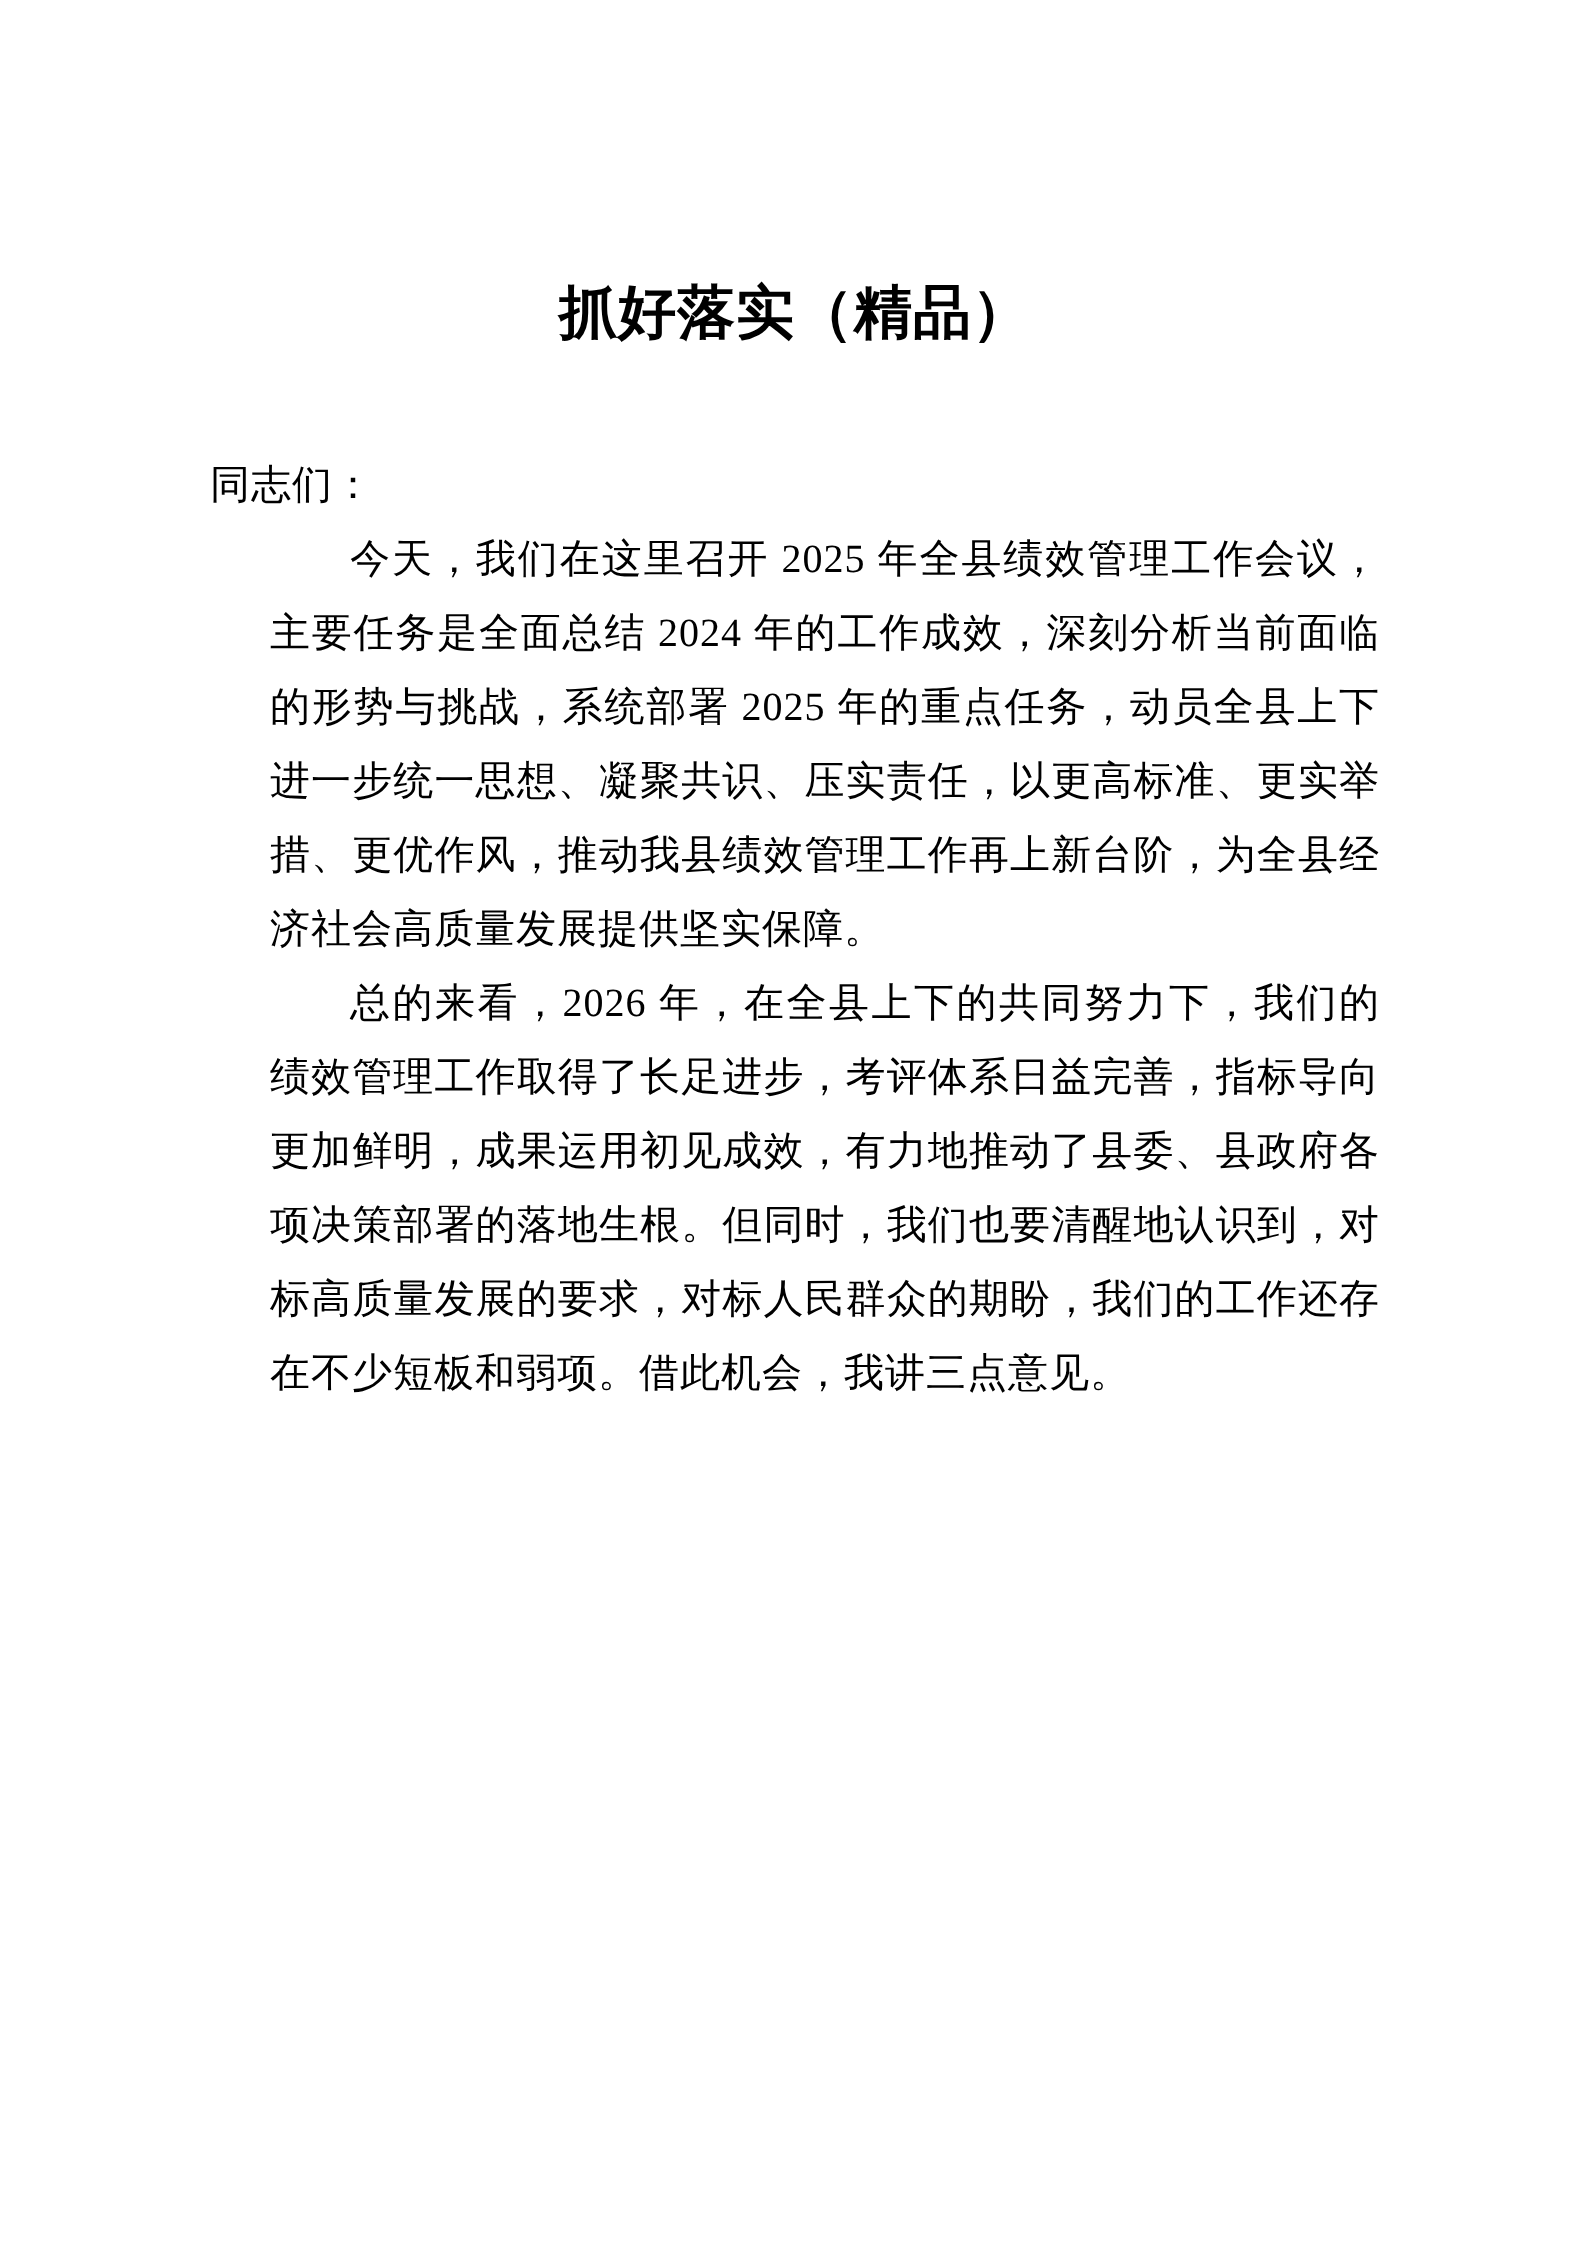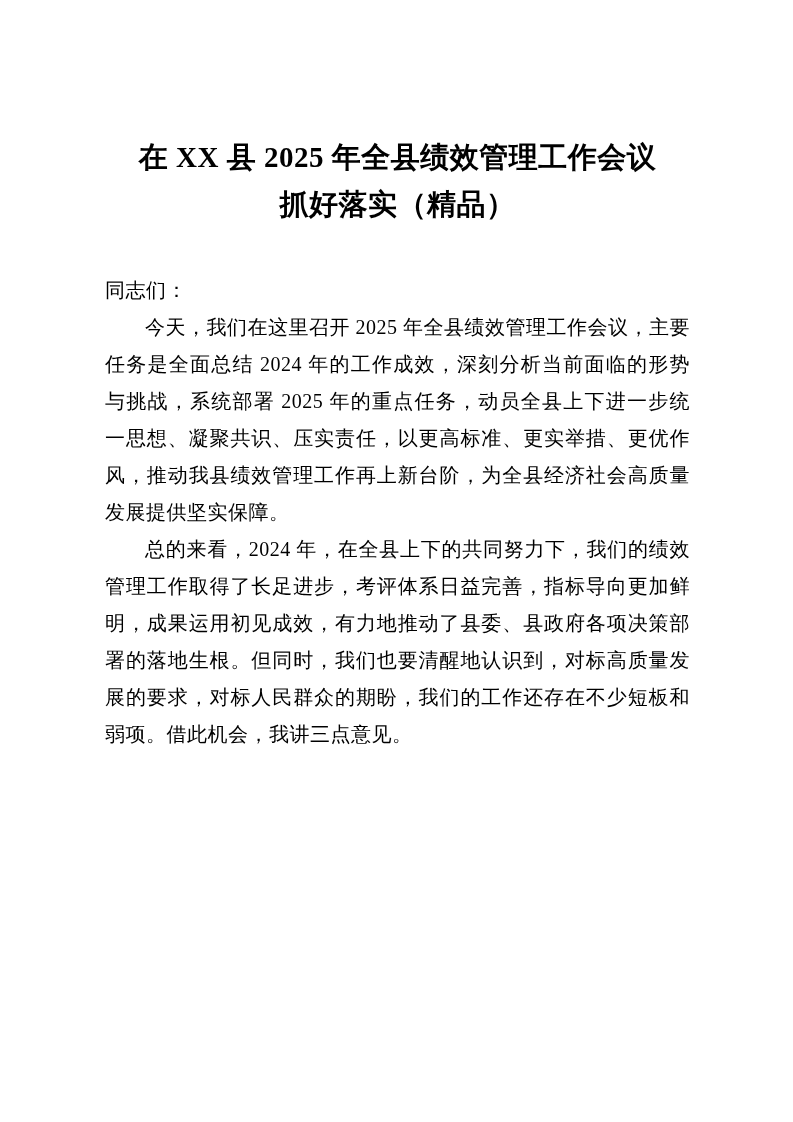--- a/index.html
+++ b/index.html
@@ -32,29 +32,29 @@
   .doc-body p {
     margin: 0;
     font-size: 20px;
     line-height: 37px;
     text-align: justify;
     text-justify: inter-ideograph;
     letter-spacing: 0.5px;
   }
   .doc-body p.indented {
     text-indent: 2em;
+    margin-left: 30px;
   }
 </style>
 </head>
 <body>
 
 <div class="page">
   <h1 class="doc-title">
-    <span class="title-line">在 XX 县 2025 年全县绩效管理工作会议</span>
     <span class="title-line">抓好落实（精品）</span>
   </h1>
 
   <div class="doc-body">
     <p>同志们：</p>
     <p class="indented">今天，我们在这里召开 2025 年全县绩效管理工作会议，主要任务是全面总结 2024 年的工作成效，深刻分析当前面临的形势与挑战，系统部署 2025 年的重点任务，动员全县上下进一步统一思想、凝聚共识、压实责任，以更高标准、更实举措、更优作风，推动我县绩效管理工作再上新台阶，为全县经济社会高质量发展提供坚实保障。</p>
-    <p class="indented">总的来看，2024 年，在全县上下的共同努力下，我们的绩效管理工作取得了长足进步，考评体系日益完善，指标导向更加鲜明，成果运用初见成效，有力地推动了县委、县政府各项决策部署的落地生根。但同时，我们也要清醒地认识到，对标高质量发展的要求，对标人民群众的期盼，我们的工作还存在不少短板和弱项。借此机会，我讲三点意见。</p>
+    <p class="indented">总的来看，2026 年，在全县上下的共同努力下，我们的绩效管理工作取得了长足进步，考评体系日益完善，指标导向更加鲜明，成果运用初见成效，有力地推动了县委、县政府各项决策部署的落地生根。但同时，我们也要清醒地认识到，对标高质量发展的要求，对标人民群众的期盼，我们的工作还存在不少短板和弱项。借此机会，我讲三点意见。</p>
   </div>
 </div>
 
 </body></html>

